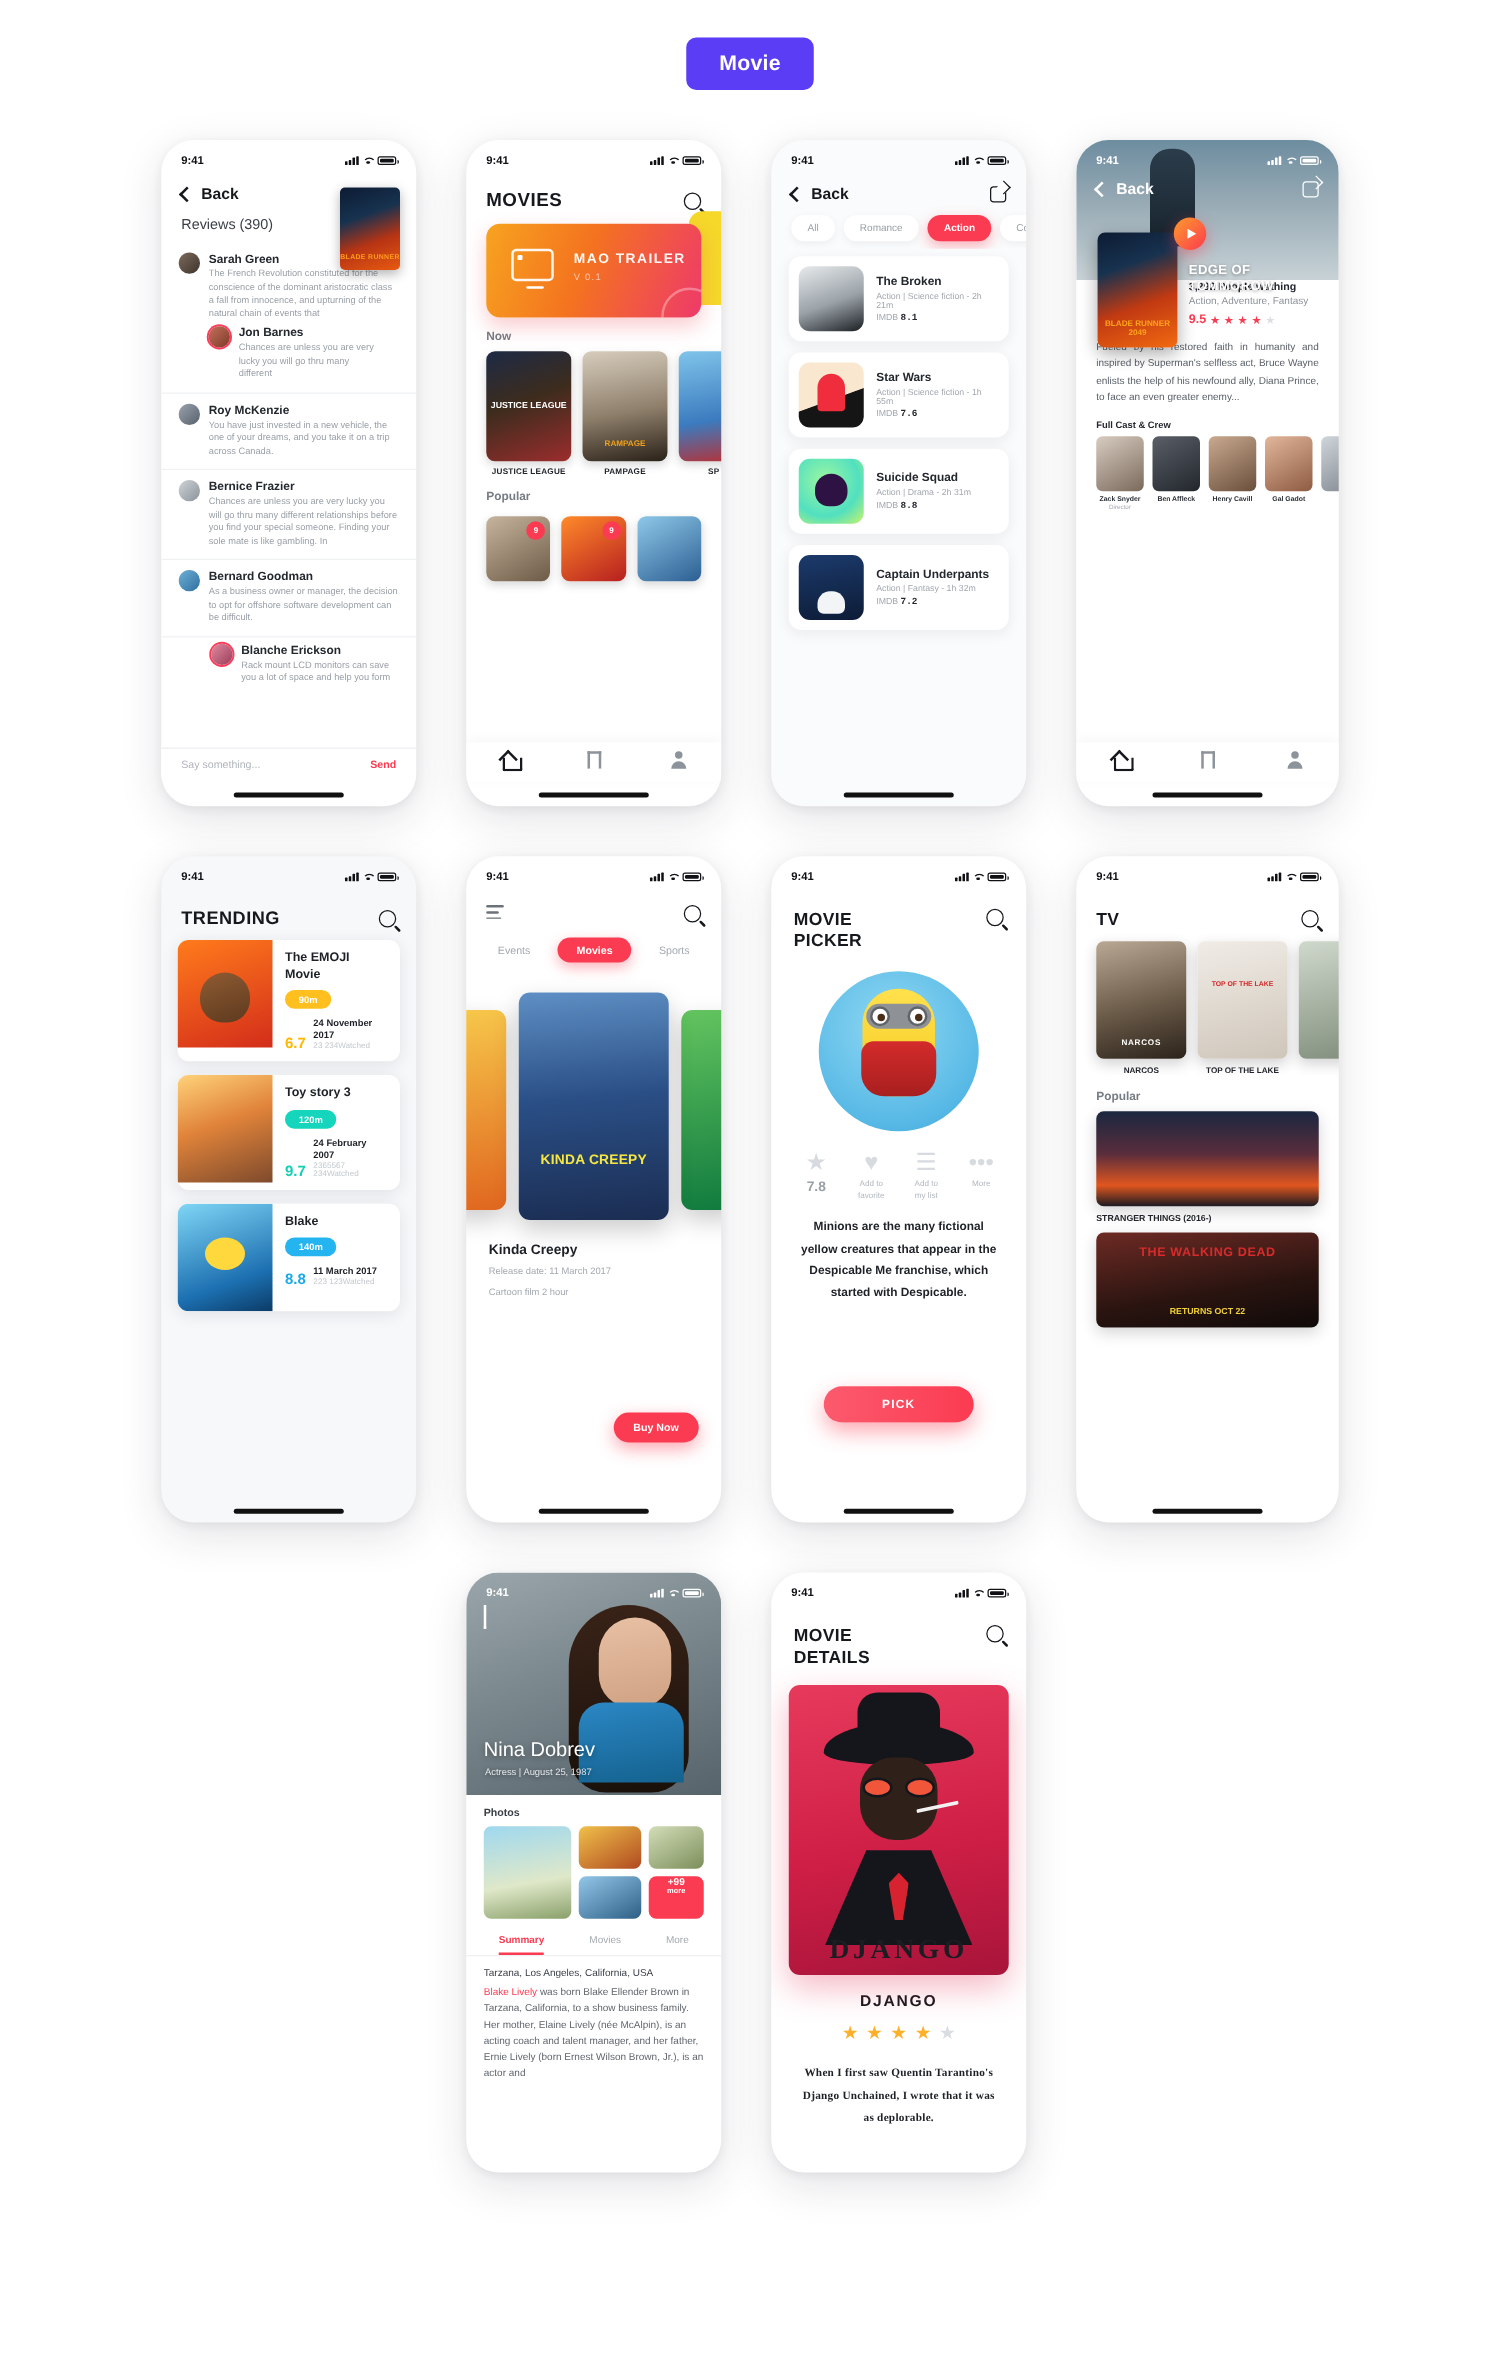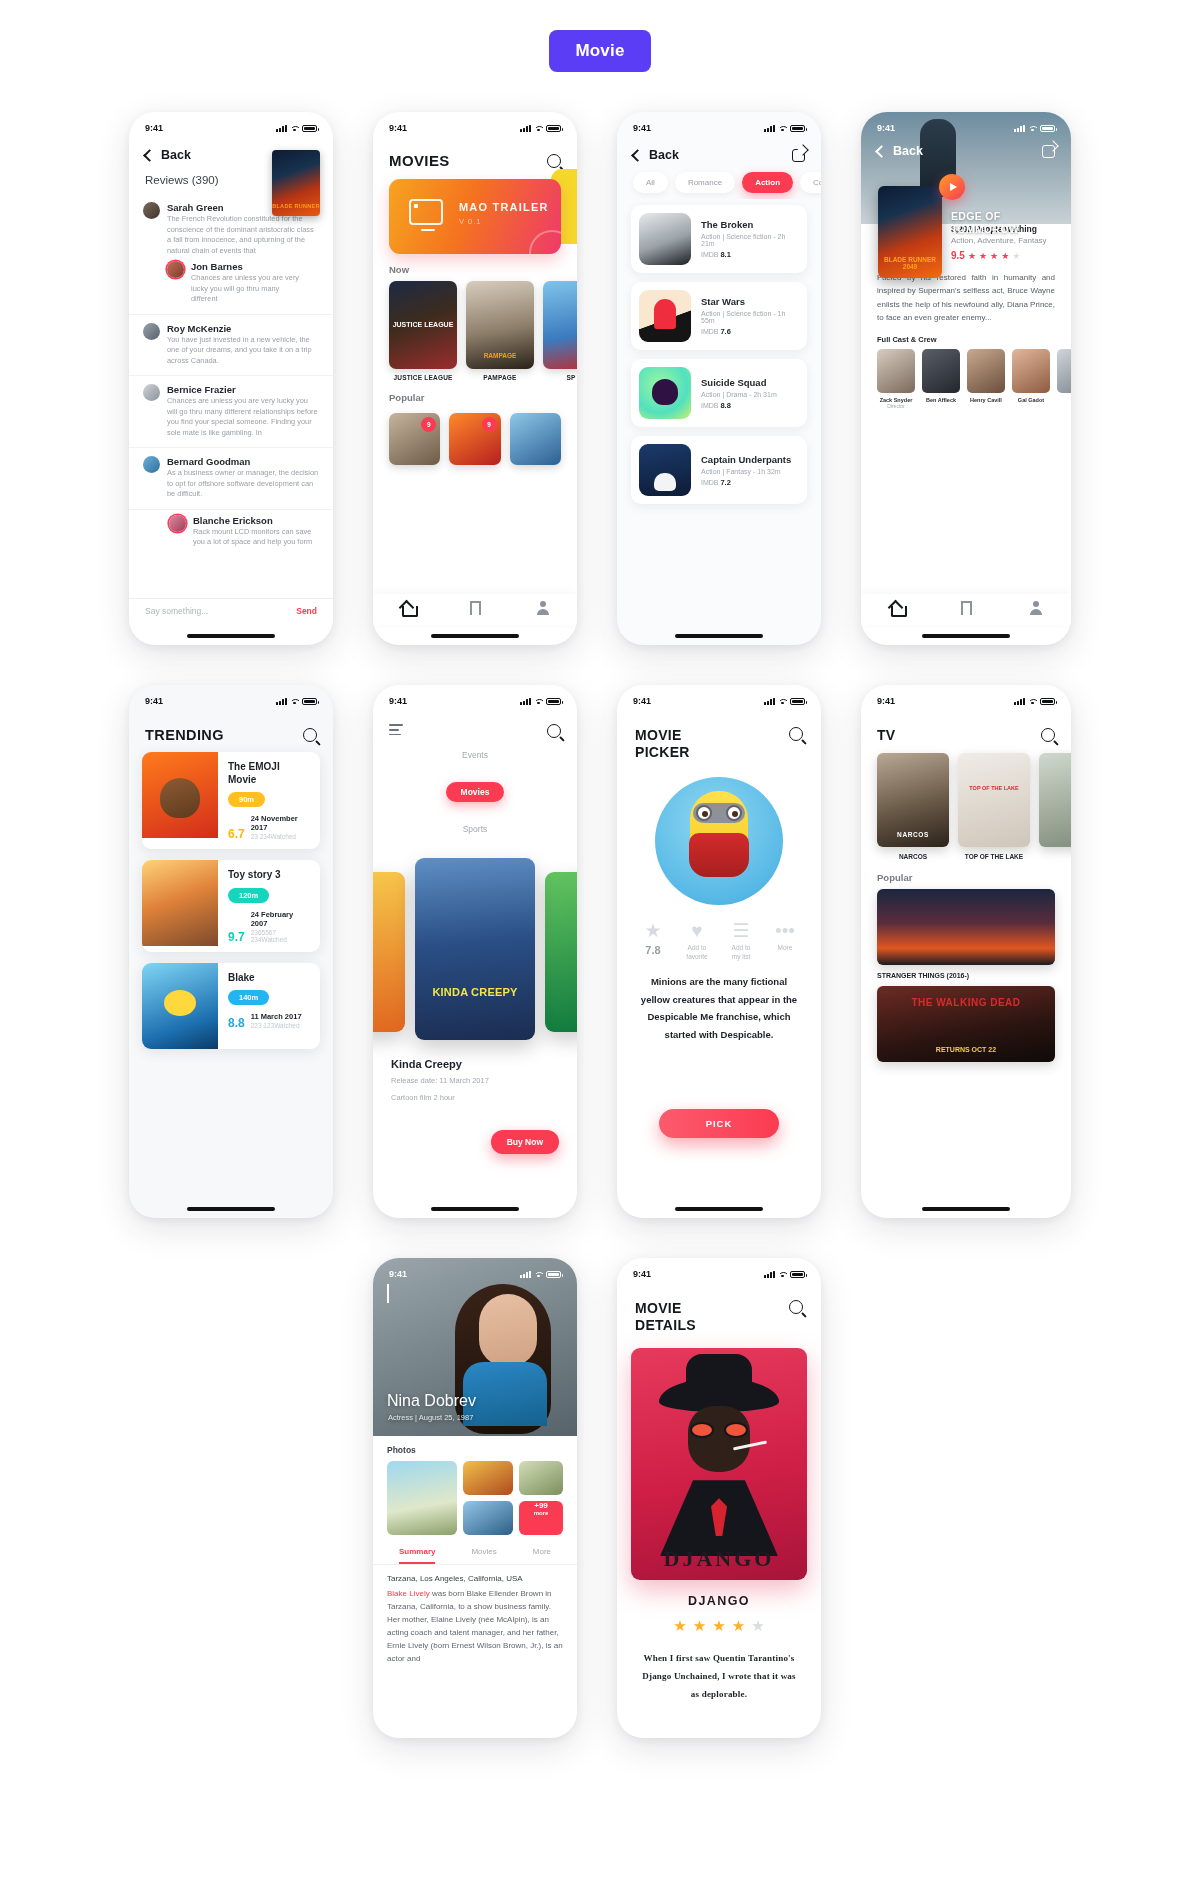--- a/index.html
+++ b/index.html
@@ -161,21 +161,21 @@
     width:22px;height:30px;background:#ef2d3c;border-radius:11px 11px 3px 3px;}
   .mt-suicide{background:radial-gradient(circle at 40% 35%,#9ef7a0,#51e0c0 60%,#c9f36a);}
   .mt-suicide:after{content:"";position:absolute;left:50%;top:24%;transform:translateX(-50%);
     width:26px;height:26px;background:#2e1243;border-radius:50% 50% 42% 42%;}
   .mt-cap{background:linear-gradient(170deg,#1b3a6b,#0d1c37);}
   .mt-cap:after{content:"";position:absolute;left:50%;bottom:5px;transform:translateX(-50%);
     width:22px;height:18px;background:#f2f4f6;border-radius:10px 10px 5px 5px;}
   .m-t { font-size:9.5px; font-weight:700; color:#23272e; }
   .m-s { font-size:7px; color:#a2a8b0; margin-top:3px; }
   .m-i { font-size:7px; color:#a2a8b0; margin-top:3px; }
-  .m-i b { color:#23272e; font-size:7.5px; }
+  .m-i b { color:#23272e; font-size:7.5px;font-family:Liberation Mono, monospace; }
 
   
   .hero { height:112px; position:relative; overflow:hidden;
     background:linear-gradient(180deg,#6d8da0 0%,#93a7b2 40%,#c8d2d6 100%); }
   .hero:before{content:"";position:absolute;left:28%;top:6%;width:36px;height:78px;
     background:linear-gradient(180deg,#2b3c4a,#18242e);border-radius:16px 16px 4px 4px;filter:blur(.4px);}
   .p4-poster { position:absolute; left:17px; top:74px; width:64px; height:92px; border-radius:6px;
     background:linear-gradient(160deg,#0d1b33 0%,#17324f 30%,#c13a12 62%,#f26a10 100%);
     box-shadow:0 5px 14px rgba(0,0,0,.33); overflow:hidden; z-index:3;}
   .p4-poster:after{content:"BLADE RUNNER 2049";position:absolute;bottom:8px;left:0;right:0;text-align:center;
@@ -232,21 +232,21 @@
   .tr-score { font-size:12px; font-weight:700; line-height:1; }
   .sc-y{color:#ffb700}.sc-t{color:#12cfb4}.sc-b{color:#1da9e8}
   .tr-date { font-size:7.5px; font-weight:700; color:#1d2127; }
   .tr-wat { font-size:6.5px; color:#c3c8cd; margin-top:1px; }
 
   
   .p6-head { display:flex; align-items:center; justify-content:space-between; padding:13px 16px 0;}
   .burger { width:14px; }
   .burger i { display:block; height:1.8px; background:#6c727a; border-radius:1px; margin-bottom:3px;}
   .burger i:nth-child(1){width:14px}.burger i:nth-child(2){width:10px}.burger i:nth-child(3){width:12px}
-  .p6-tabs { display:flex; justify-content:center; align-items:center; gap:22px; padding:12px 0 6px;flex-direction:column; }
+  .p6-tabs { display:flex; justify-content:center; align-items:center; gap:22px; padding:12px 0 6px; }
   .p6-tab { font-size:8.5px; color:#a3a9b0; }
   .p6-tab.on { background:#fb3b51; color:#fff; font-weight:700; padding:5px 15px;
     border-radius:12px; box-shadow:0 4px 11px rgba(251,59,81,.4); }
   .carousel { position:relative; height:200px; margin-top:8px; }
   .cslide { position:absolute; top:10px; border-radius:9px; box-shadow:0 8px 20px rgba(0,0,0,.2); }
   .cs-l { left:-16px; top:24px; width:48px; height:160px;
     background:linear-gradient(170deg,#f7c84b,#e0661f);}
   .cs-r { right:-16px; top:24px; width:48px; height:160px;
     background:linear-gradient(170deg,#63c45f,#0f7a3e);}
   .cs-c { left:50%; transform:translateX(-50%); width:120px; height:182px;

